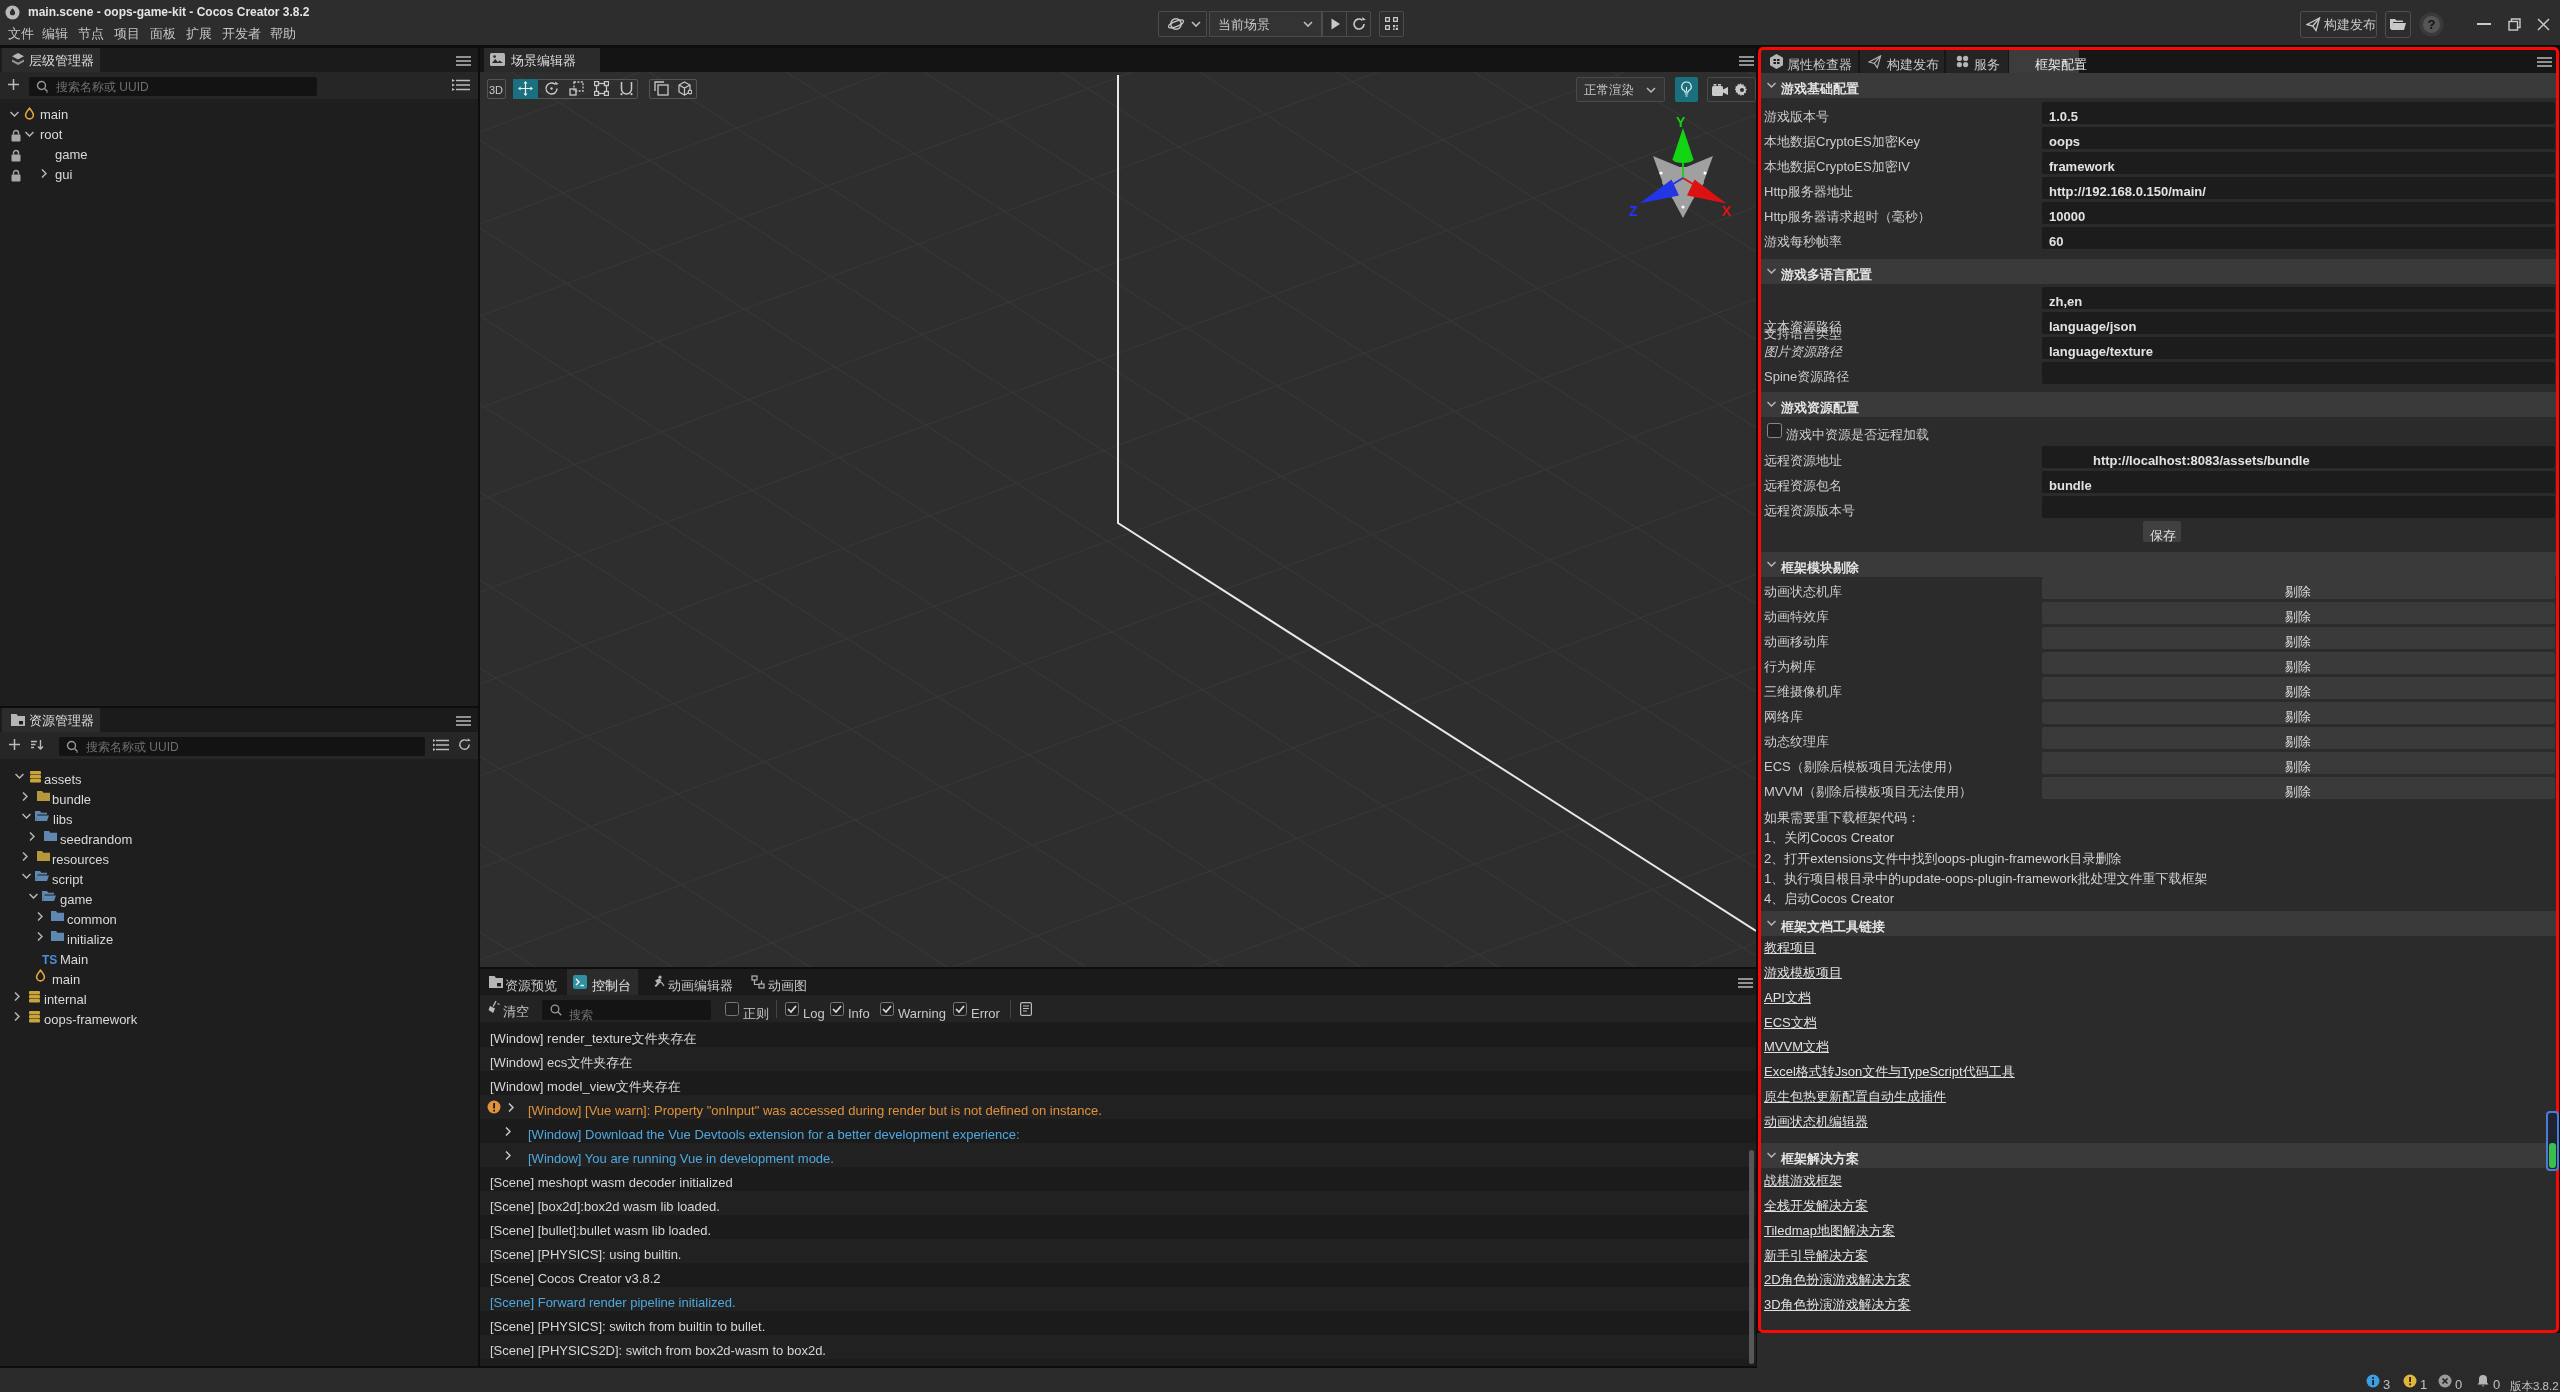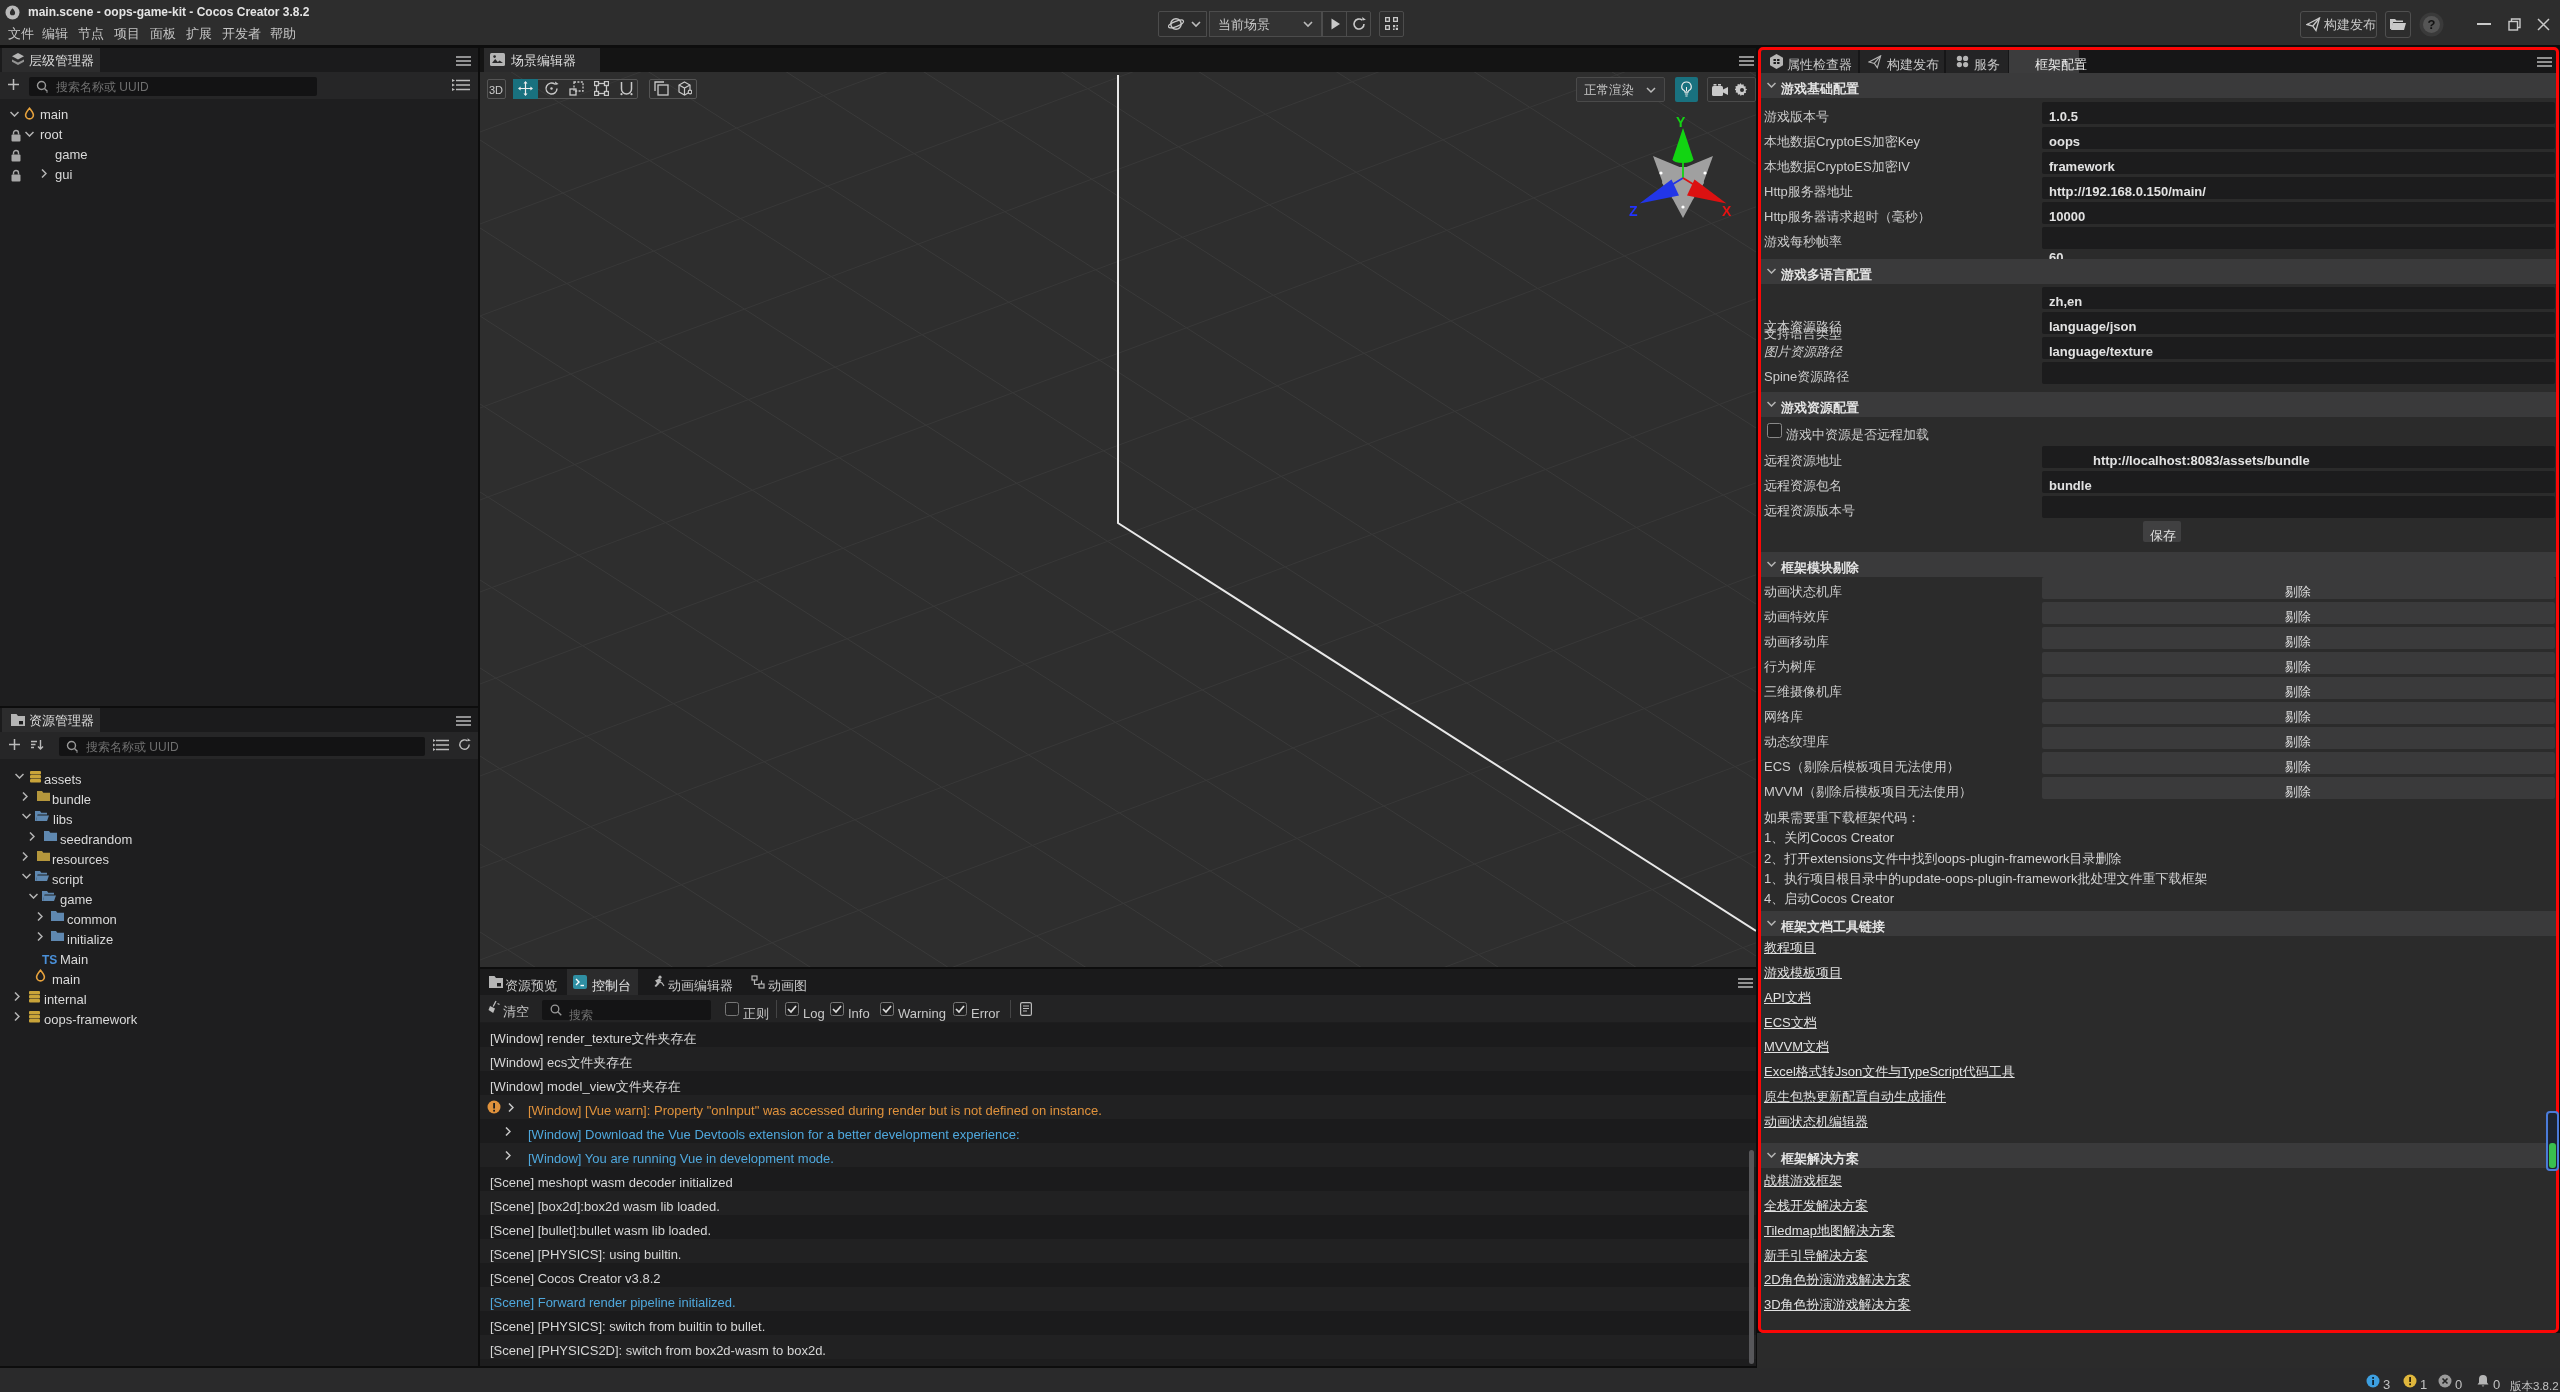--- a/index.html
+++ b/index.html
@@ -753,21 +753,21 @@
       <div class="a" style="left: 281px; top: 102px; width: 513px; height: 22px; background: rgb(28, 28, 29); border-radius: 2px;"></div>
       <div class="a" style="left: 288px; top: 107px;"><span class="tx b" style="color:#e2e2e2">framework</span></div>
       <div class="a" style="left: 3px; top: 132px;"><span class="tx" style="color:#cccccc">Http服务器地址</span></div>
       <div class="a" style="left: 281px; top: 127px; width: 513px; height: 22px; background: rgb(28, 28, 29); border-radius: 2px;"></div>
       <div class="a" style="left: 288px; top: 132px;"><span class="tx b" style="color:#e2e2e2">http://192.168.0.150/main/</span></div>
       <div class="a" style="left: 3px; top: 157px;"><span class="tx" style="color:#cccccc">Http服务器请求超时（毫秒）</span></div>
       <div class="a" style="left: 281px; top: 152px; width: 513px; height: 22px; background: rgb(28, 28, 29); border-radius: 2px;"></div>
       <div class="a" style="left: 288px; top: 157px;"><span class="tx b" style="color:#e2e2e2">10000</span></div>
       <div class="a" style="left: 3px; top: 182px;"><span class="tx" style="color:#cccccc">游戏每秒帧率</span></div>
       <div class="a" style="left: 281px; top: 177px; width: 513px; height: 22px; background: rgb(28, 28, 29); border-radius: 2px;"></div>
-      <div class="a" style="left: 288px; top: 198px;"><span class="tx b" style="color:#e2e2e2">60</span></div>
+      <div class="a" style="left: 288px; top: 182px;"><span class="tx b" style="color:#e2e2e2">60</span></div>
       <div class="a" style="left: 0px; top: 209px; width: 795px; height: 25px; background: rgb(58, 58, 59);"></div>
       <div class="a" style="left: 6px; top: 218px;">
         <svg width="9" height="6">
           <path d="M0.5 1l4 4 4-4" stroke="#b5b5b5" stroke-width="1.5" fill="none"></path>
         </svg>
       </div>
       <div class="a" style="left: 20px; top: 215px;"><span class="tx b" style="color:#e4e4e4">游戏多语言配置</span></div>
       <div class="a" style="left: 3px; top: 242px; margin-top: 32px;"><span class="tx" style="color:#cccccc">支持语言类型</span></div>
       <div class="a" style="left: 281px; top: 237px; width: 513px; height: 22px; background: rgb(28, 28, 29); border-radius: 2px;"></div>
       <div class="a" style="left: 288px; top: 242px;"><span class="tx b" style="color:#e2e2e2">zh,en</span></div>

